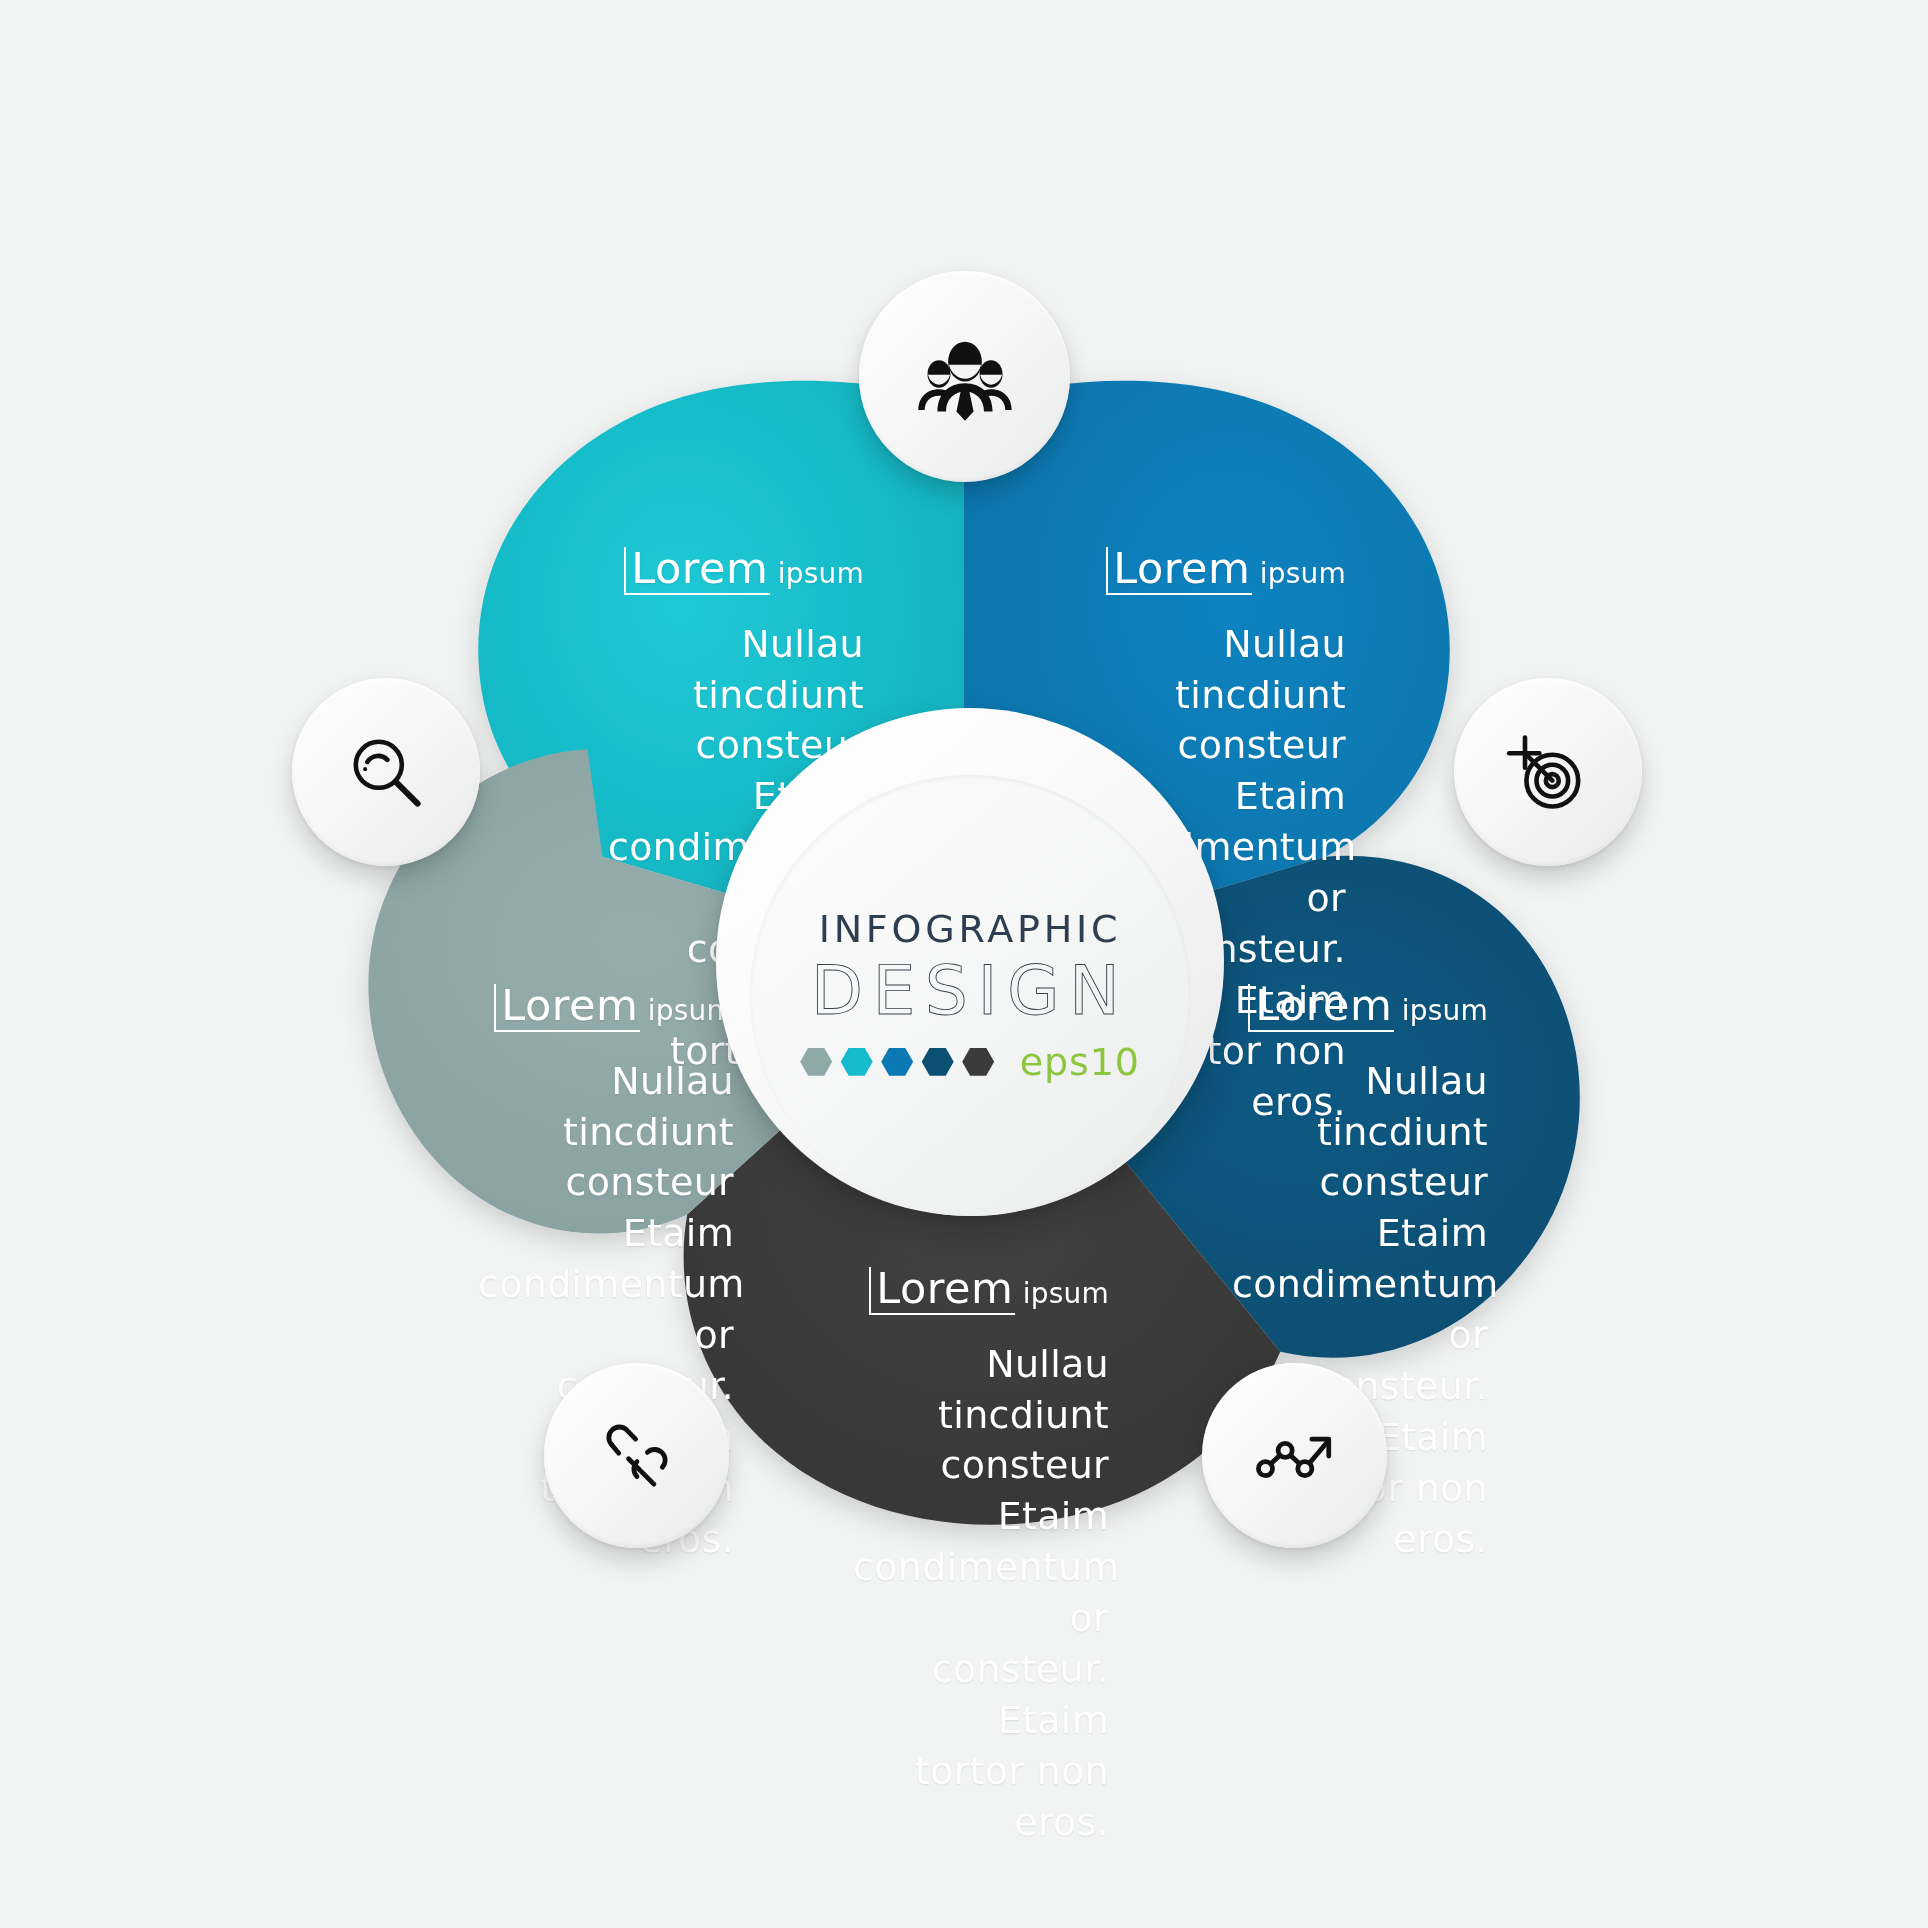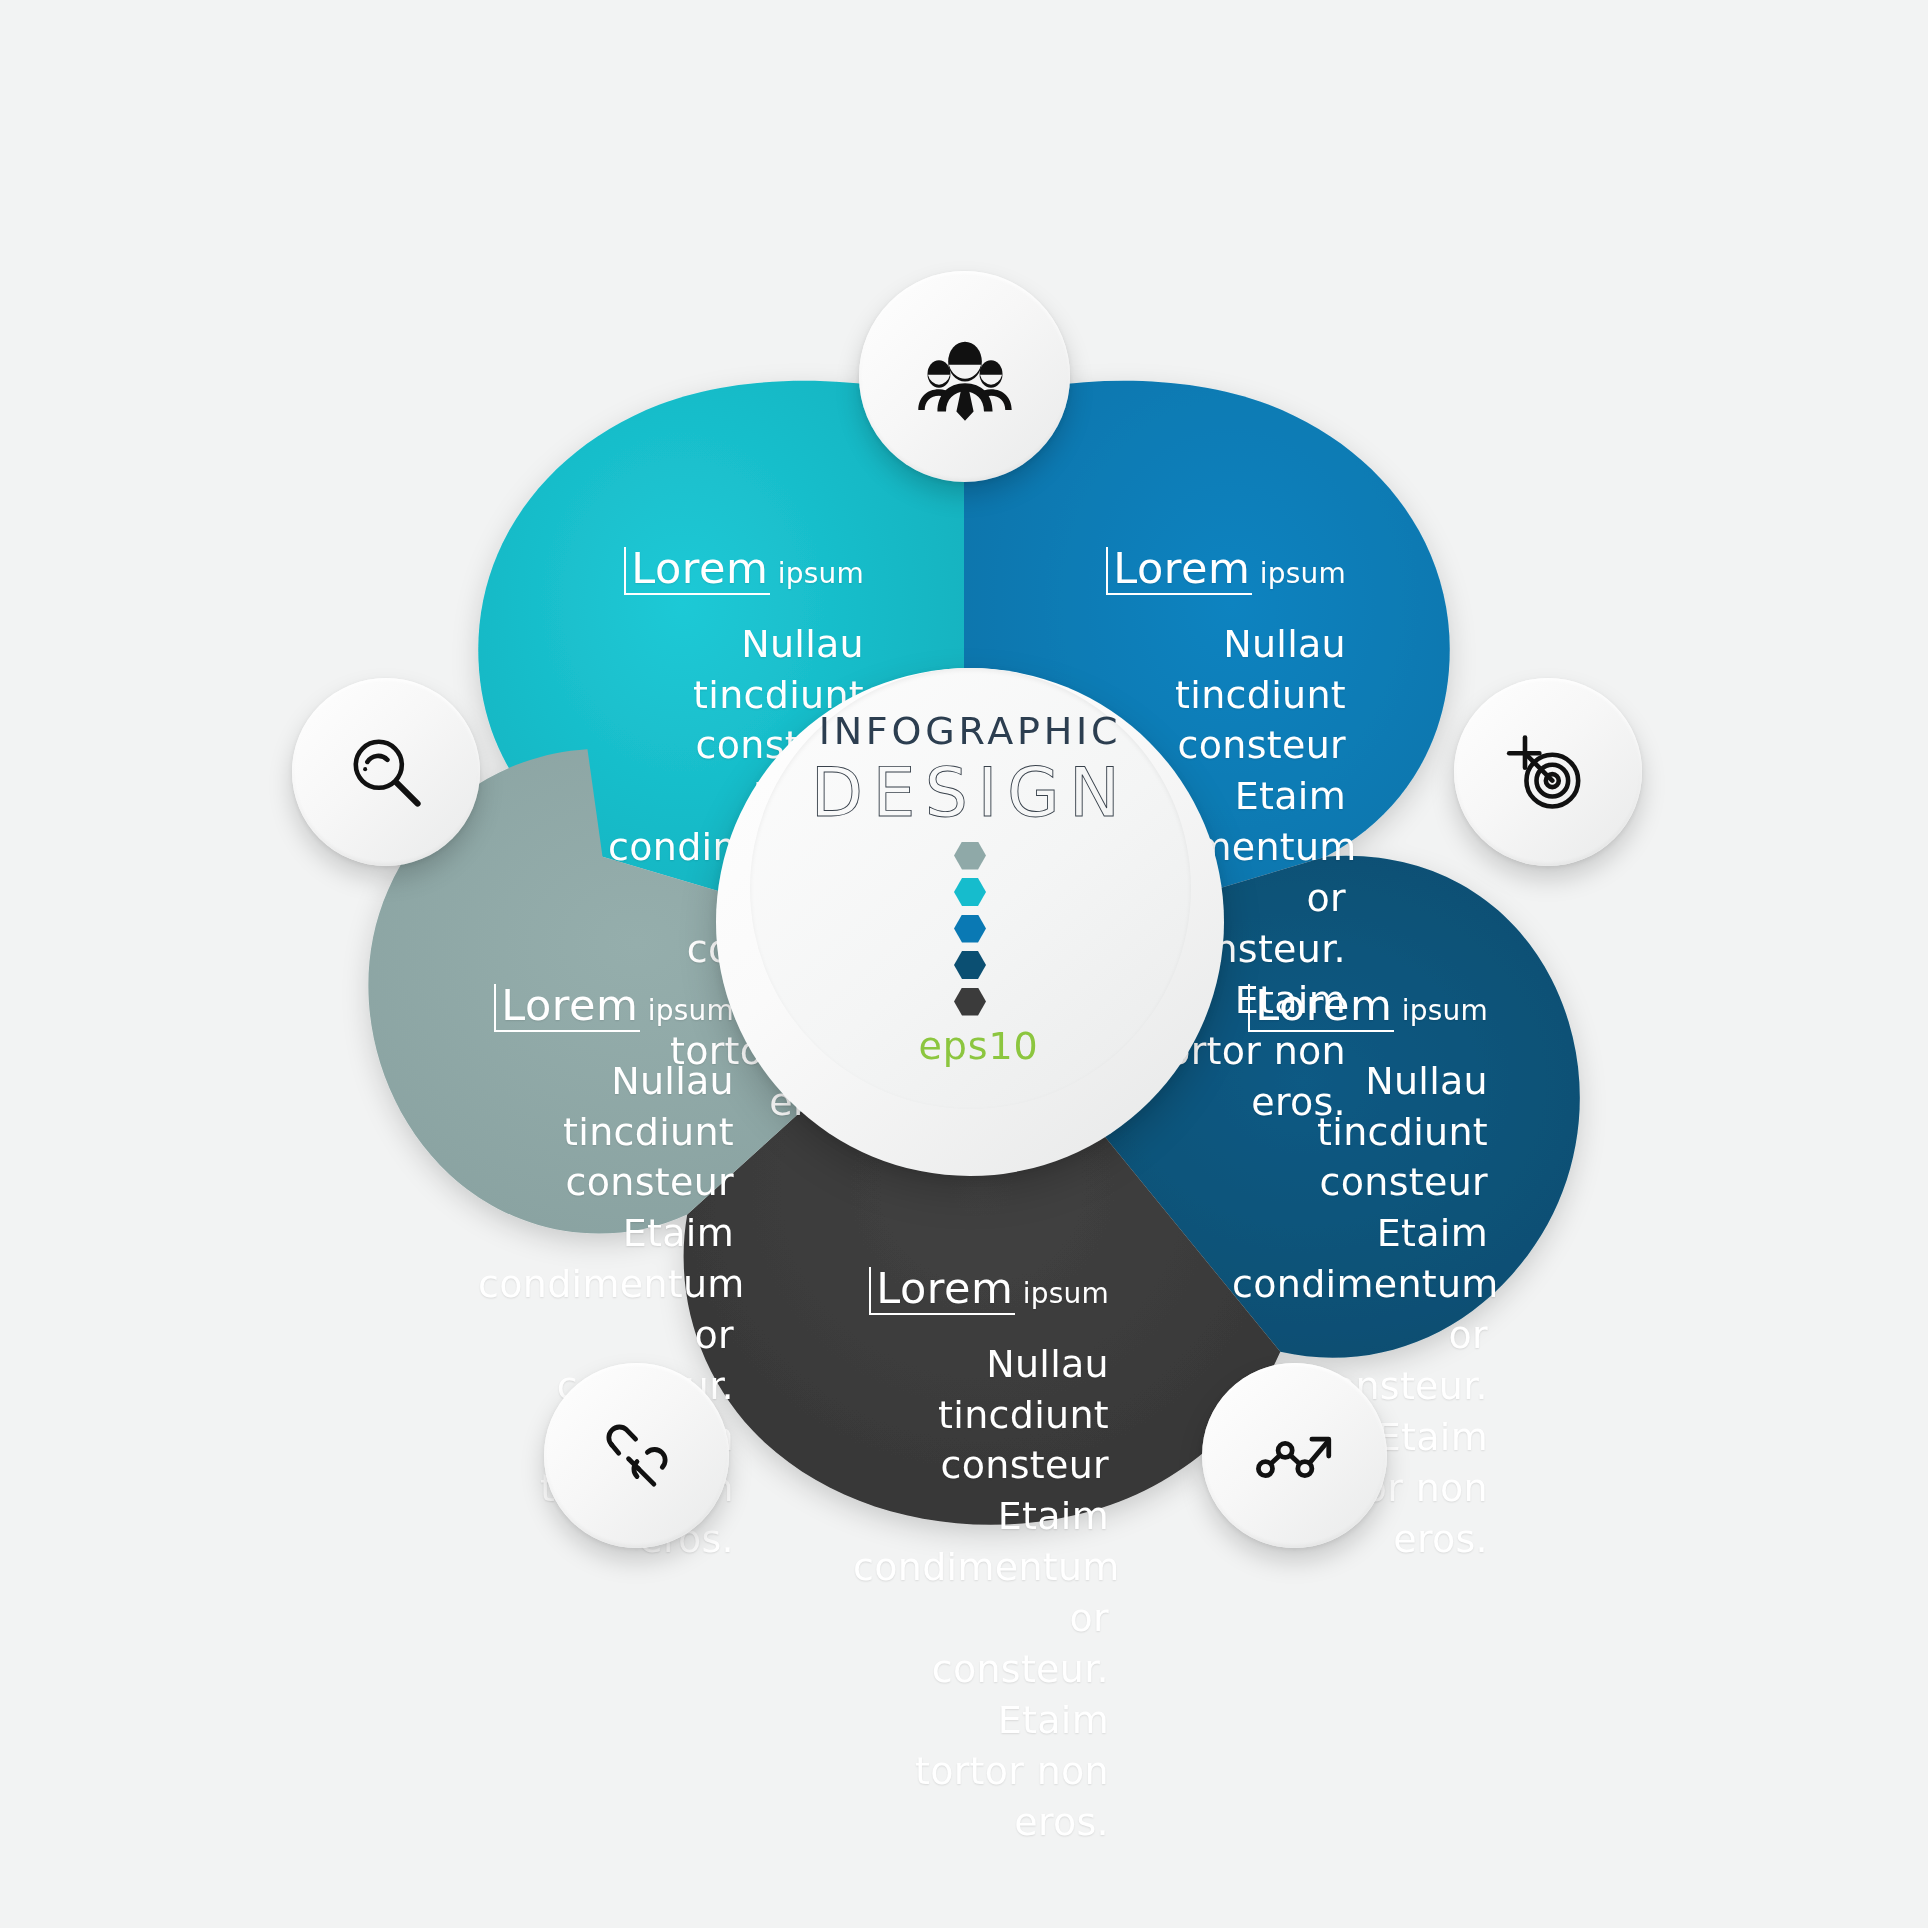--- a/index.html
+++ b/index.html
@@ -60,47 +60,47 @@
   .bubble::after{
     content:"";position:absolute;inset:0;border-radius:50%;
     box-shadow:inset 0 1.9px 3.8px rgba(255,255,255,0.95), inset 0 -1.9px 4.7px rgba(0,0,0,0.05);
     pointer-events:none;
   }
   .bubble svg{display:block;}
 
   
   #hub{
     position:absolute;
-    left:716px;top:668px;width:508px;height:508px;
+    left:716px;top:708px;width:508px;height:508px;
     border-radius:50%;
     background:linear-gradient(140deg,#ffffff 0%,#fafafa 40%,#e6e7e7 100%);
     box-shadow:0 17px 38px rgba(0,0,0,0.18), 0 3.8px 9.4px rgba(0,0,0,0.08);
     z-index:40;
-    display:flex;align-items:flex-start;justify-content:center;
+    display:flex;align-items:flex-end;justify-content:center;
   }
   #hub-inner{
     width:441px;height:441px;border-radius:50%;
     background:linear-gradient(140deg,#fdfdfd 0%,#f4f5f5 55%,#eaebeb 100%);
     box-shadow:inset 0 1.9px 5.6px rgba(0,0,0,0.06);
     display:flex;flex-direction:column;align-items:center;justify-content:center;
   }
   #hub-title{
     font-size:38px;color:#2c3e50;letter-spacing:3.8px;
     font-family:"DejaVu Sans", sans-serif;
     margin-bottom:5.6px;
   }
   #hub-sub{
     font-size:68px;color:#2c3e50;letter-spacing:9.4px;
     font-family:"DejaVu Sans", sans-serif;
     -webkit-text-stroke:0.9px #39424c;
     color:transparent;
     margin-bottom:15px;
     line-height:1.0;
   }
-  #hub-swatchrow{display:flex;align-items:center;gap:8.5px;flex-direction:column;}
+  #hub-swatchrow{display:flex;align-items:center;gap:8.5px;}
   .hexsw{
     width:32px;height:28px;
     clip-path:polygon(25% 0%,75% 0%,100% 50%,75% 100%,25% 100%,0% 50%);
   }
   #hub-eps{
     font-size:38px;color:#8cc63f;margin-left:17px;letter-spacing:0.9px;
     font-family:"DejaVu Sans", sans-serif;
   }
 </style>
 </head>

